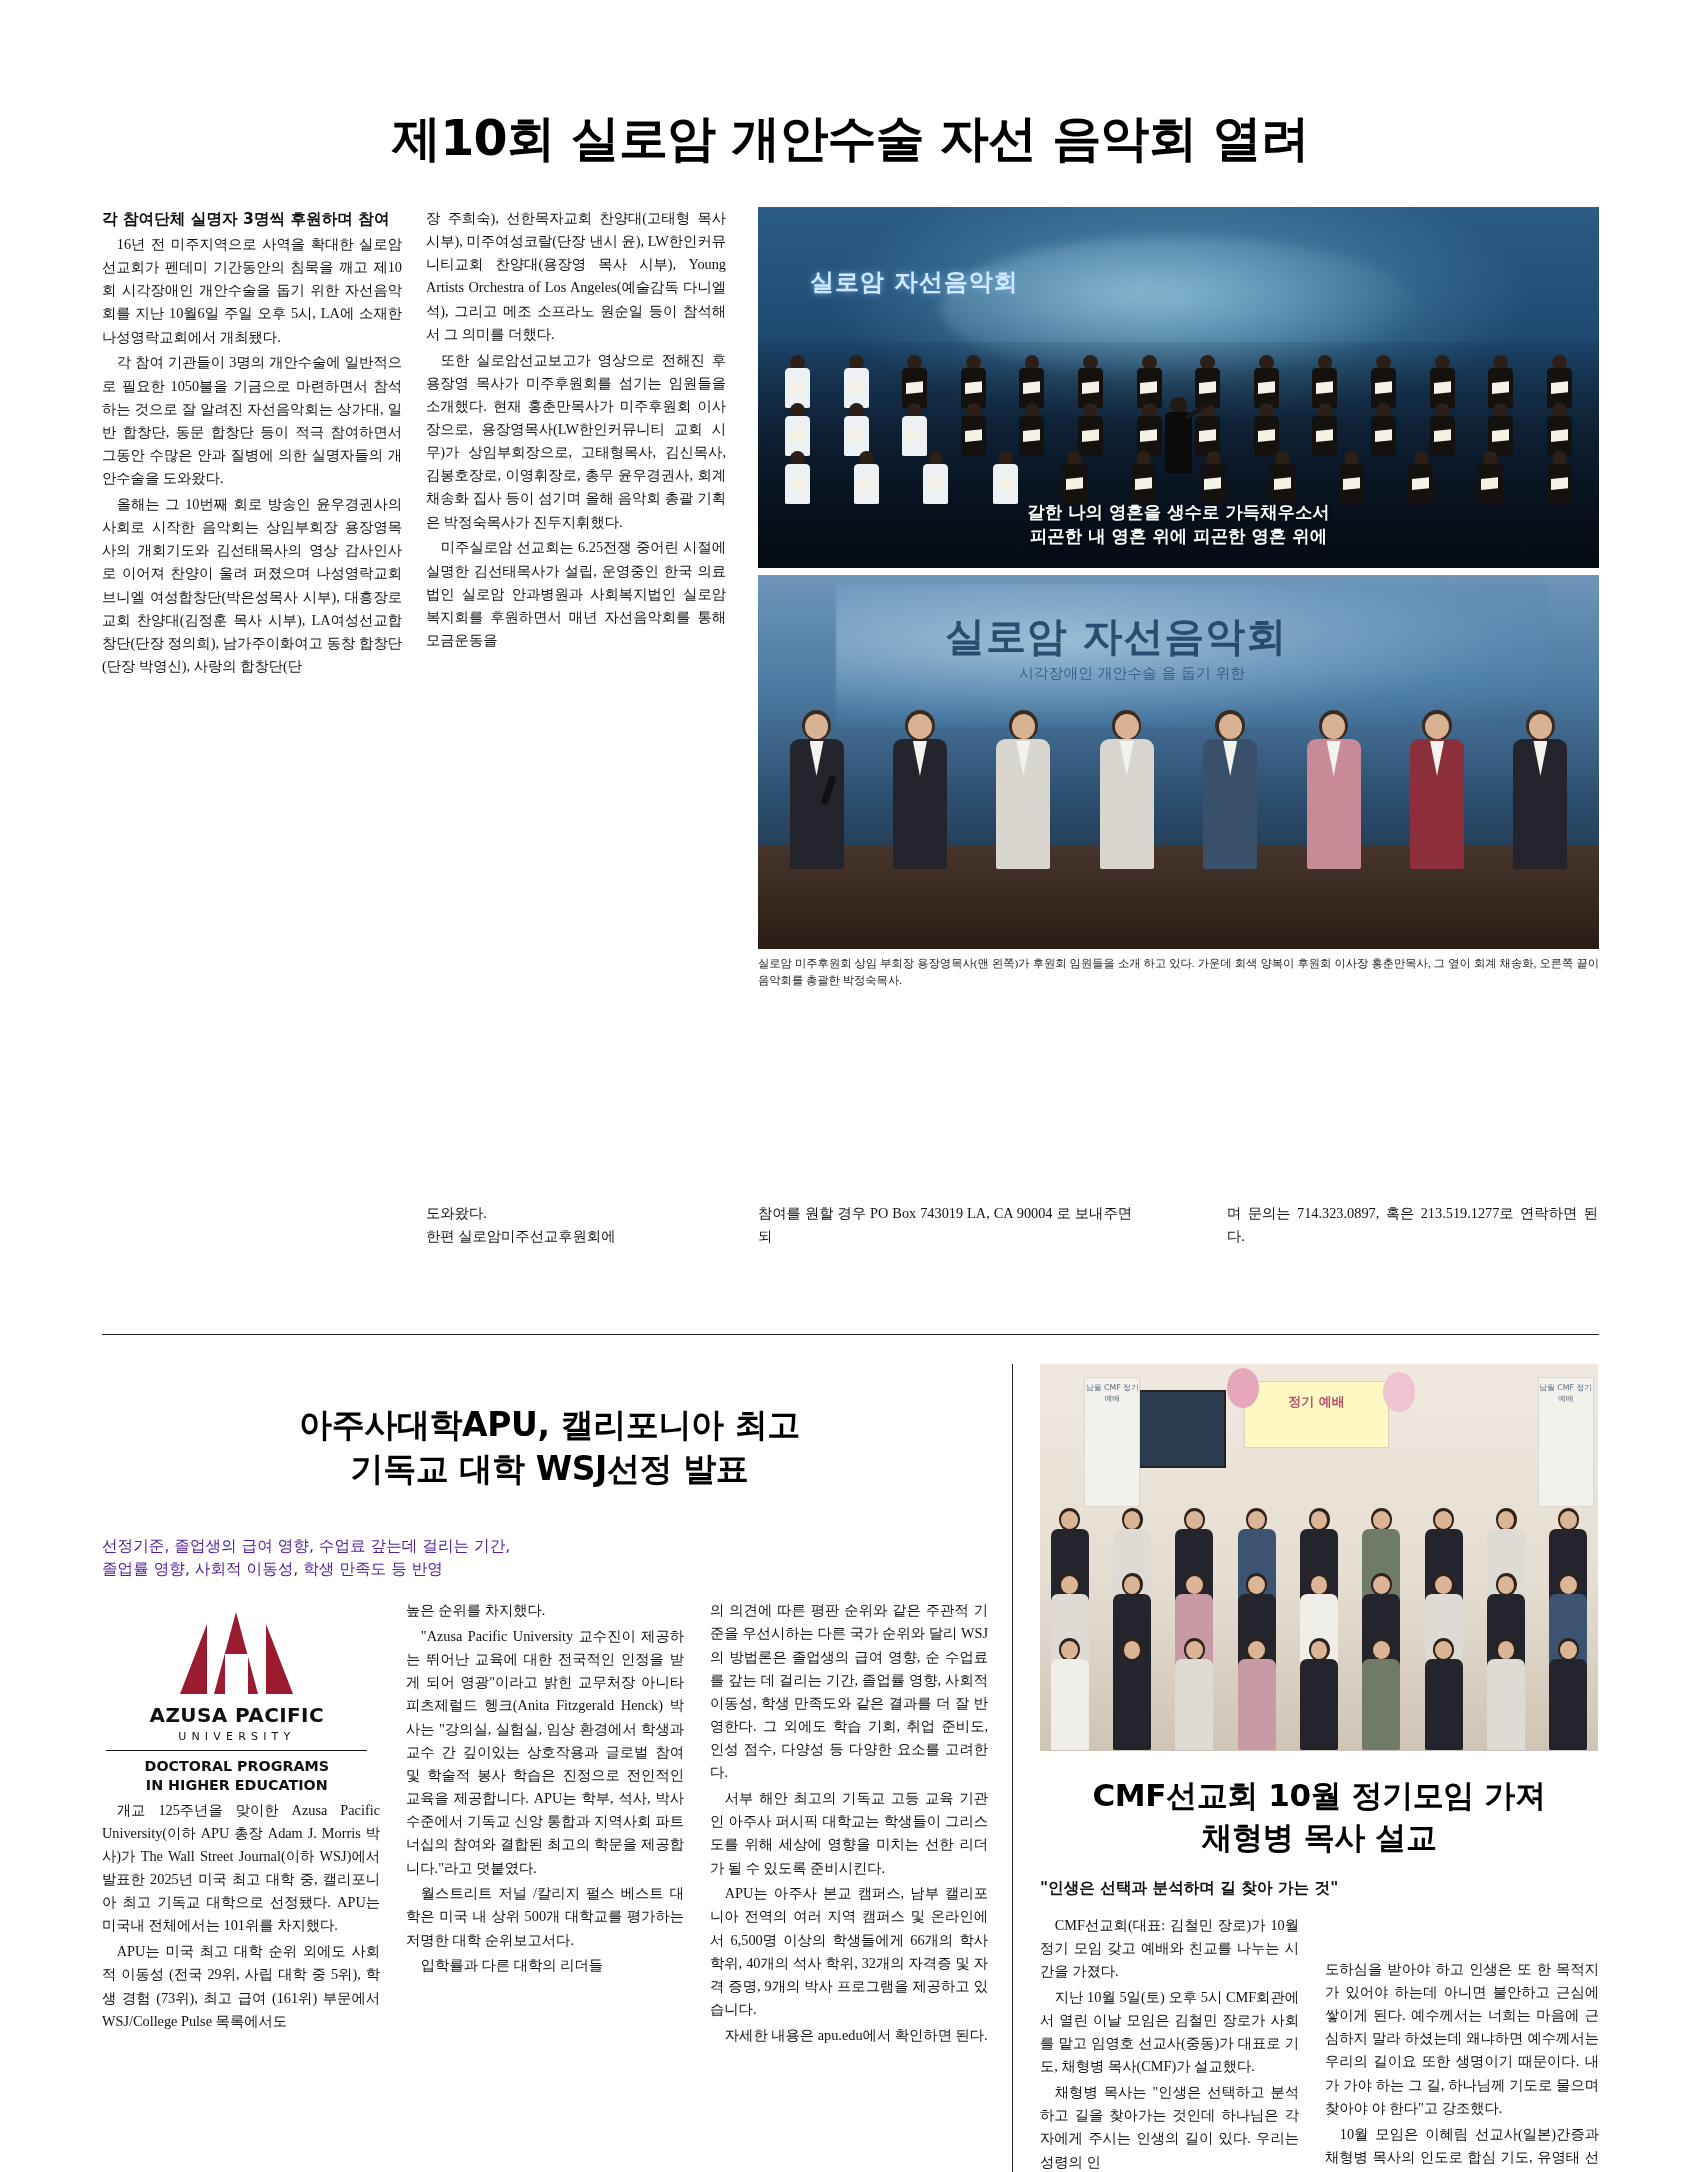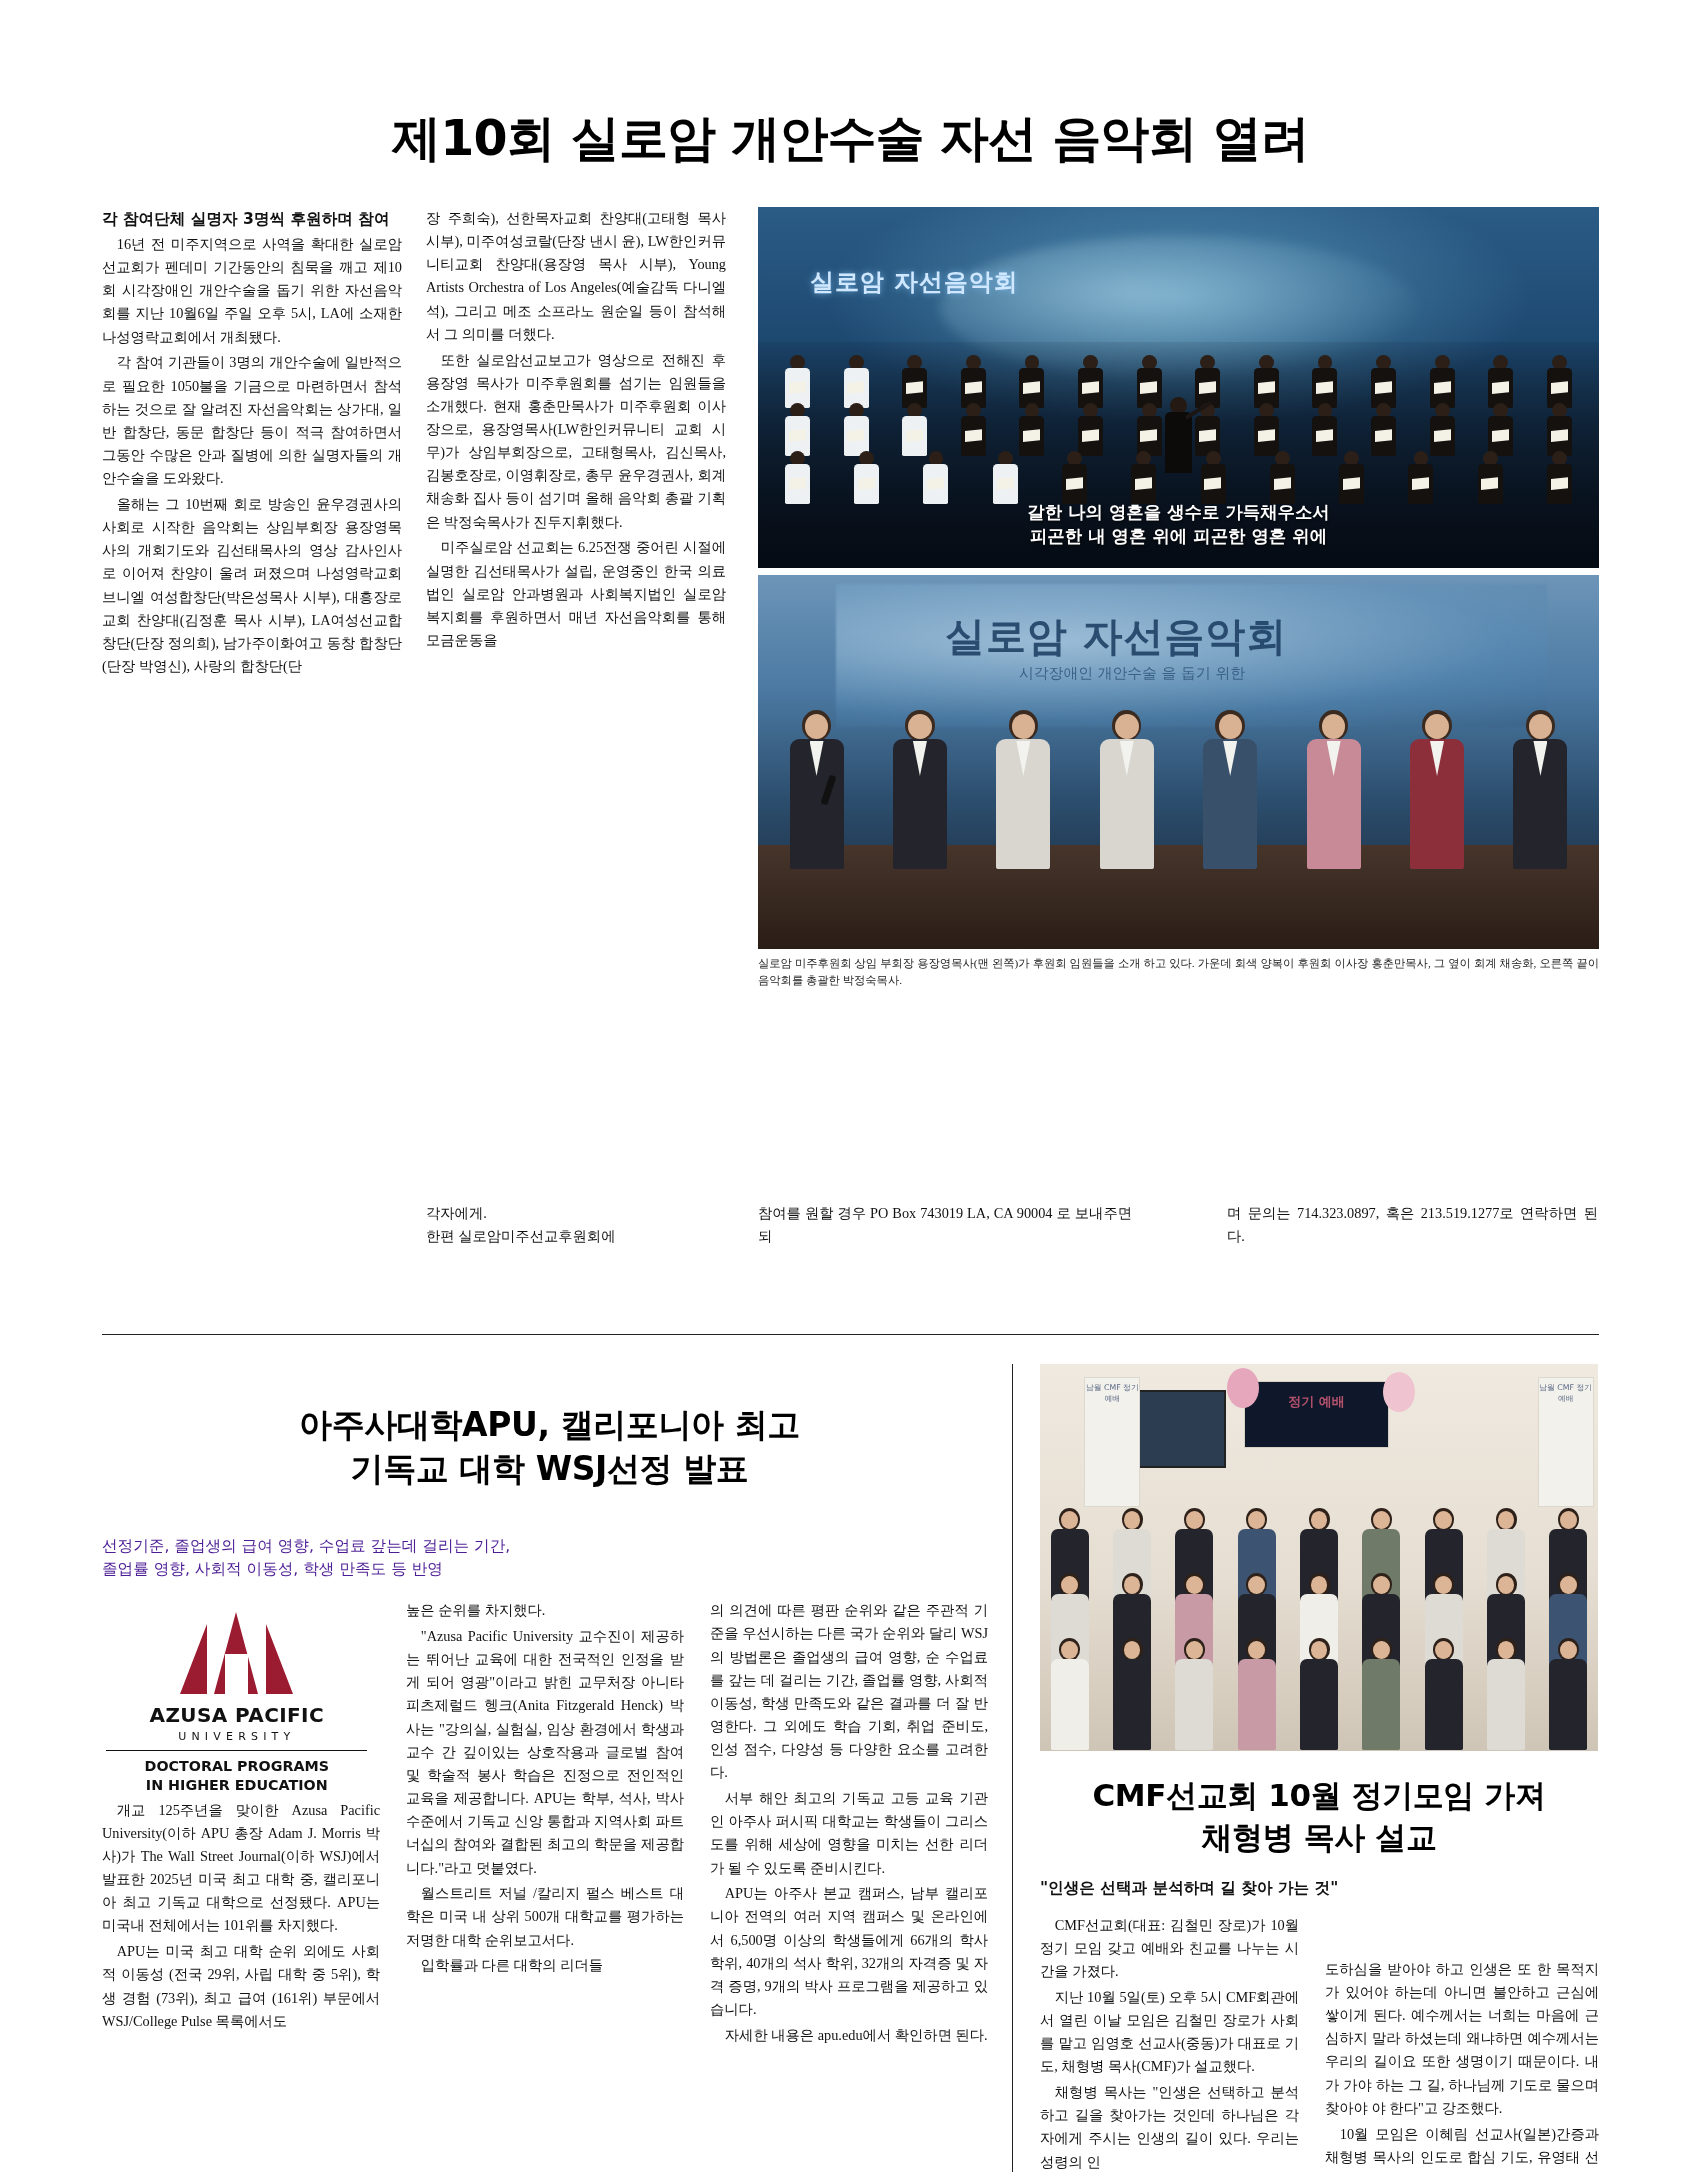--- a/index.html
+++ b/index.html
@@ -496,21 +496,21 @@
     position: absolute;
     left: 52px; top: 26px;
     width: 130px; height: 74px;
     background: #2c3d52;
     border: 2.6px solid #222;
   }
   .cmf-banner {
     position: absolute;
     left: 204px; top: 17.4px;
     width: 143px; height: 65px;
-    background: #0f172a;
+    background: #fef9c3;
     border: 1.3px solid #d8d2c6;
   }
   .cmf-banner-text {
     position: absolute;
     left: 0; right: 0; top: 10.4px;
     text-align: center;
     font-family: "DejaVu Sans", sans-serif;
     font-weight: bold;
     font-size: 13px;
     color: #b4526d;
@@ -910,21 +910,21 @@
                 <span class="shirt"></span>
               </div>
           </div>
         </div>
 
         <div class="photo-caption">실로암 미주후원회 상임 부회장 용장영목사(맨 왼쪽)가 후원회 임원들을 소개 하고 있다. 가운데 회색 양복이 후원회 이사장 홍춘만목사, 그 옆이 회계 채송화, 오른쪽 끝이 음악회를 총괄한 박정숙목사.</div>
       </div>
 
       <div class="lead-bottom">
         <div class="b1 col">
-          <p class="noindent" style="white-space:pre-line">각자에게.
+          <p class="noindent" style="white-space:pre-line">도와왔다.
 한편 실로암미주선교후원회에</p>
         </div>
         <div class="b2 col">
           <p class="noindent">참여를 원할 경우 PO Box 743019 LA, CA 90004 로 보내주면 되</p>
         </div>
         <div class="b3 col">
           <p class="noindent">며 문의는 714.323.0897, 혹은 213.519.1277로 연락하면 된다.</p>
         </div>
       </div>
     </div>

